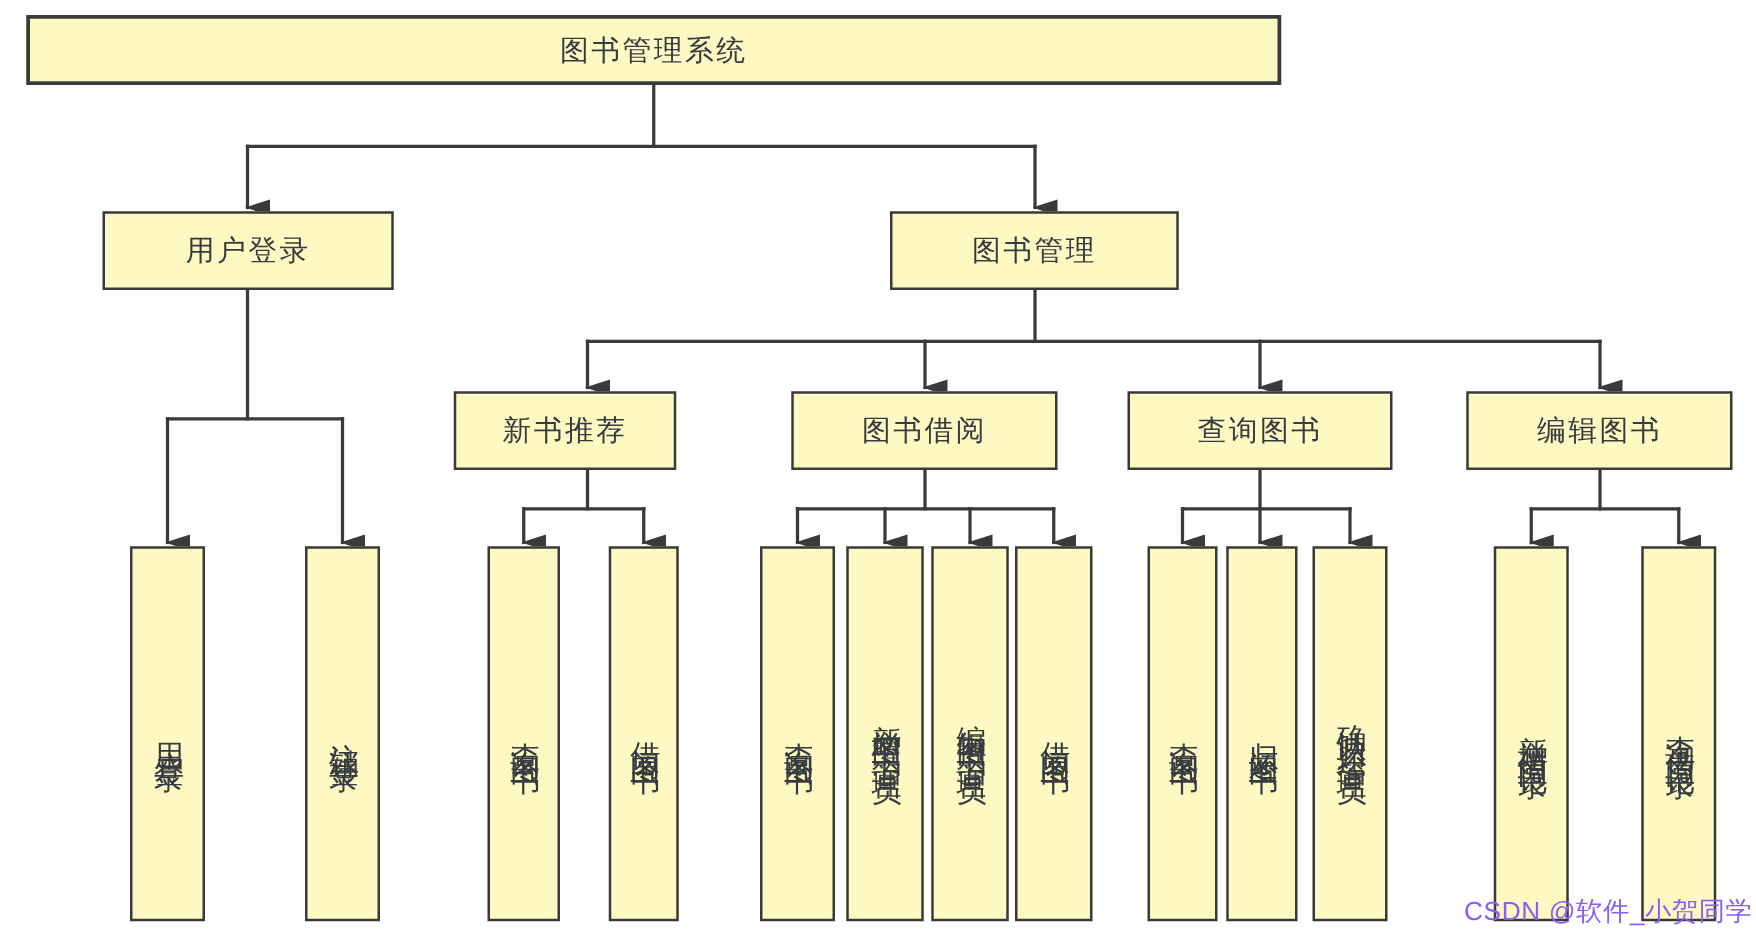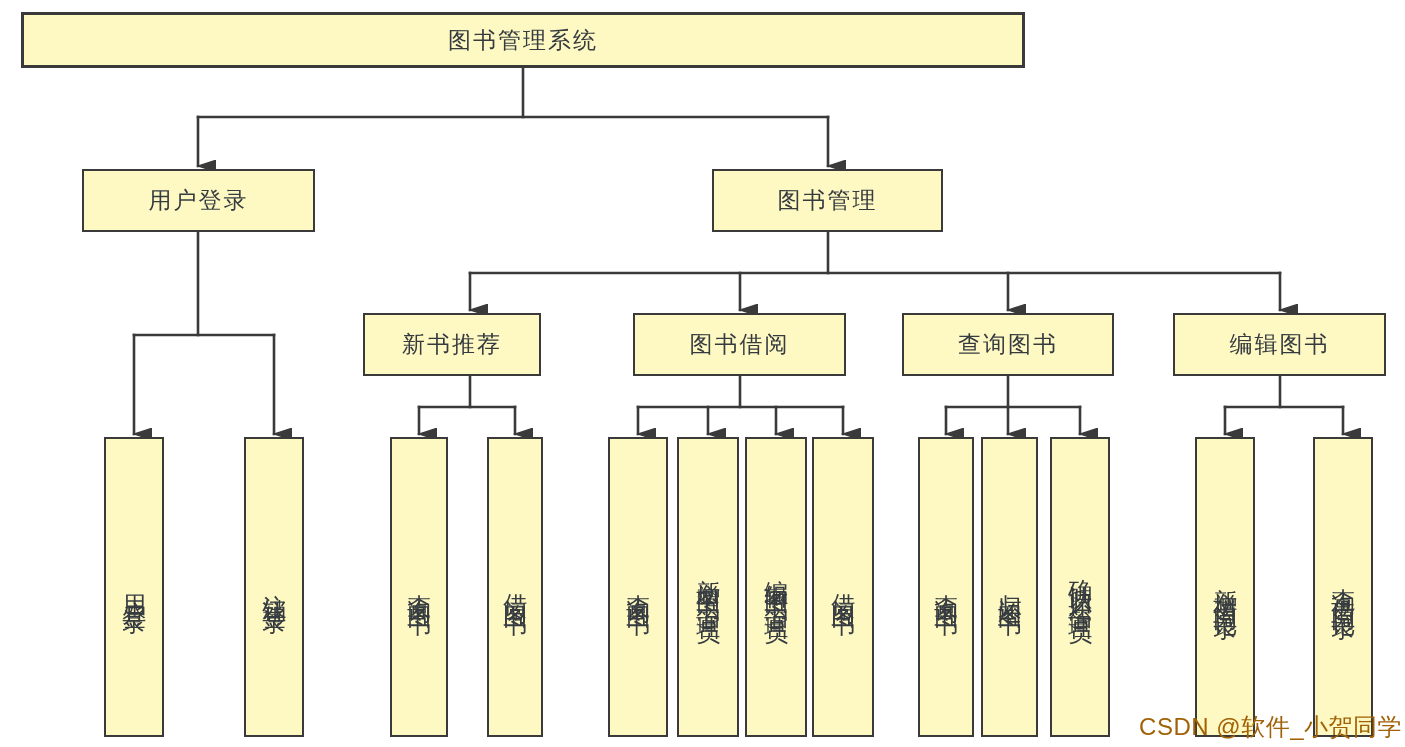--- a/index.html
+++ b/index.html
@@ -15,21 +15,21 @@
     color:#363b40;z-index:2;
   }
   .hnode{font-size:23px;letter-spacing:2px;white-space:nowrap;}
   .root{border-width:3px;}
   .vnode{
     writing-mode:vertical-rl;text-orientation:mixed;
     font-size:24px;letter-spacing:6px;line-height:1.1;
   }
   .watermark{
     position:absolute;right:3px;bottom:4px;z-index:3;
-    font-size:24px;color:#a16207;letter-spacing:0.5px;white-space:nowrap;
+    font-size:21px;color:#8b5cf6;letter-spacing:0.5px;white-space:nowrap;
   }
 </style>
 </head>
 <body>
 
 <div class="canvas">
 
   <svg class="connectors" width="1405" height="747" viewBox="0 0 1405 747">
     <defs>
       <marker id="arrow" viewBox="0 0 13 20" markerWidth="13" markerHeight="20" refX="6.5" refY="18" orient="auto" markerUnits="userSpaceOnUse">

